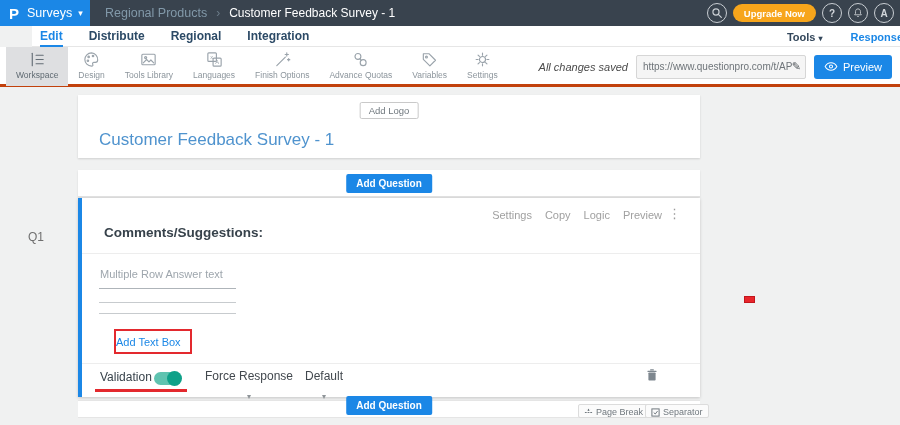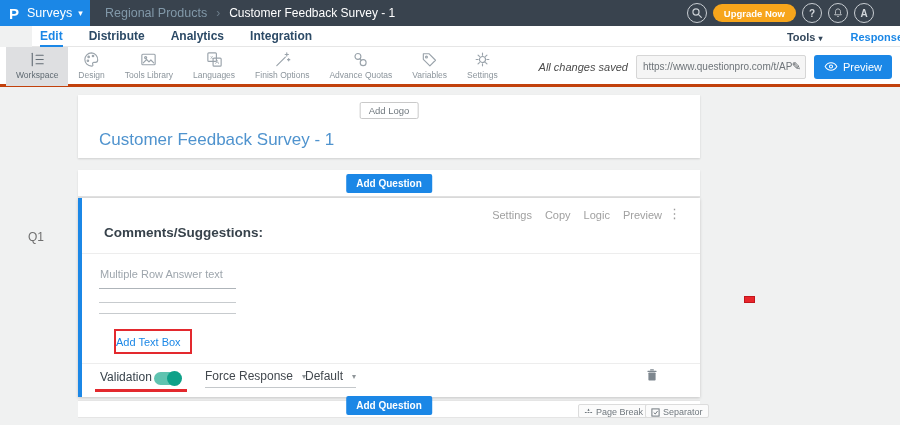--- a/index.html
+++ b/index.html
@@ -13,21 +13,21 @@
                display:flex; align-items:center; padding-left:9px; cursor:pointer; }
   .logo-p { color:#fff; font-size:15px; font-weight:bold; margin-right:8px; }
   .app-name { color:#fff; font-size:12.5px; }
   .caret { display:inline-block; }
   .caret::after { content:"▾"; }
   .logo-area .caret { color:#fff; font-size:9px; margin-left:6px; }
   .breadcrumb { position:absolute; left:105px; top:0; height:26px; display:flex; align-items:center; gap:9px;justify-content:center; }
   .bc-parent { color:#8299A9; font-size:12.5px; cursor:pointer; }
   .bc-sep { color:#6B7B88; font-size:12px; }
   .bc-current { color:#FFFFFF; font-size:12px; }
-  .topbar-right { position:absolute; right:26px; top:0; height:26px; display:flex; align-items:center; gap:6px; }
+  .topbar-right { position:absolute; right:6px; top:0; height:26px; display:flex; align-items:center; gap:6px; }
   .circle-btn { width:20px; height:20px; border:1.5px solid #C9CED3; border-radius:50%;
                 display:flex; align-items:center; justify-content:center; color:#D3D7DB;
                 font-size:10px; font-weight:bold; cursor:pointer; flex:0 0 auto; }
   .upgrade-btn { height:18px; background:#F7A51B; border:none; border-radius:9px; color:#fff;
                  font-size:9.5px; font-weight:bold; padding:0 11px; cursor:pointer; font-family:inherit; }
 
   
   .navrow { position:absolute; left:0; top:26px; width:900px; height:21px; background:#fff;
             border-bottom:1px solid #E6E6E6;margin-left:32px; }
   .nav-items { position:absolute; left:8px; top:0; height:21px; display:flex; gap:26px; }
@@ -94,21 +94,21 @@
   .add-textbox-wrap { position:absolute; left:32px; top:131px; width:78px; height:25px;
                       border:2px solid #E3292E; display:flex; align-items:center; justify-content:flex-start; }
   .add-textbox-link { font-size:11px; color:#1B87E6; cursor:pointer; }
   .validation-label { position:absolute; left:18px; top:172px; font-size:12px; color:#37424B; }
   .toggle { position:absolute; left:72px; top:174px; width:26px; height:13px; background:#5FC3B0;
             border-radius:7px; cursor:pointer; }
   .toggle-knob { position:absolute; right:-2px; top:-1px; width:15px; height:15px; border-radius:50%;
                  background:#0FA189; }
   .red-underline { position:absolute; left:13px; top:191px; width:92px; height:3px; background:#E3292E; }
   .select-ctl { position:absolute; top:171px; display:flex; align-items:center; gap:9px;
-                padding-bottom:4px; border-bottom:1px solid #C4C8CB; cursor:pointer; }
+                padding-bottom:4px; border-bottom:1px solid #C4C8CB; cursor:pointer;flex-direction:column; }
   .force-select { left:123px; } .default-select { left:223px; }
   .select-label { font-size:12px; color:#42484E; }
   .select-ctl .caret { font-size:8px; color:#8F9599; }
   .trash-btn { position:absolute; right:40px; top:168px; width:16px; height:18px; cursor:pointer; }
   .trash-btn svg { width:16px; height:18px; fill:#7E878F; }
 
   .footer-strip { position:absolute; left:78px; top:313px; width:622px; height:18px; background:#fff;
                   border-top:1px solid #E5E5E5; border-bottom:1px solid #E5E5E5; }
   .footer-aq { top:309px; }
   .mini-btn { position:absolute; top:3px; height:14px; background:#FBFBFB; border:1px solid #DCDCDC;
@@ -156,21 +156,21 @@
       <span class="circle-btn">
         <span>A</span>
       </span>
     </div>
   </header>
 
   <nav class="navrow">
     <div class="nav-items">
       <span class="nav-item active">Edit</span>
       <span class="nav-item">Distribute</span>
-      <span class="nav-item">Analytics</span>
+      <span class="nav-item">Regional</span>
       <span class="nav-item">Integration</span>
     </div>
     <div class="nav-right">
       <span class="tools-link"><span>Tools</span><span class="caret"></span></span>
       <span class="responses-link">Responses: 0</span>
     </div>
   </nav>
 
   <div class="toolbar">
     <div class="tb-items">

